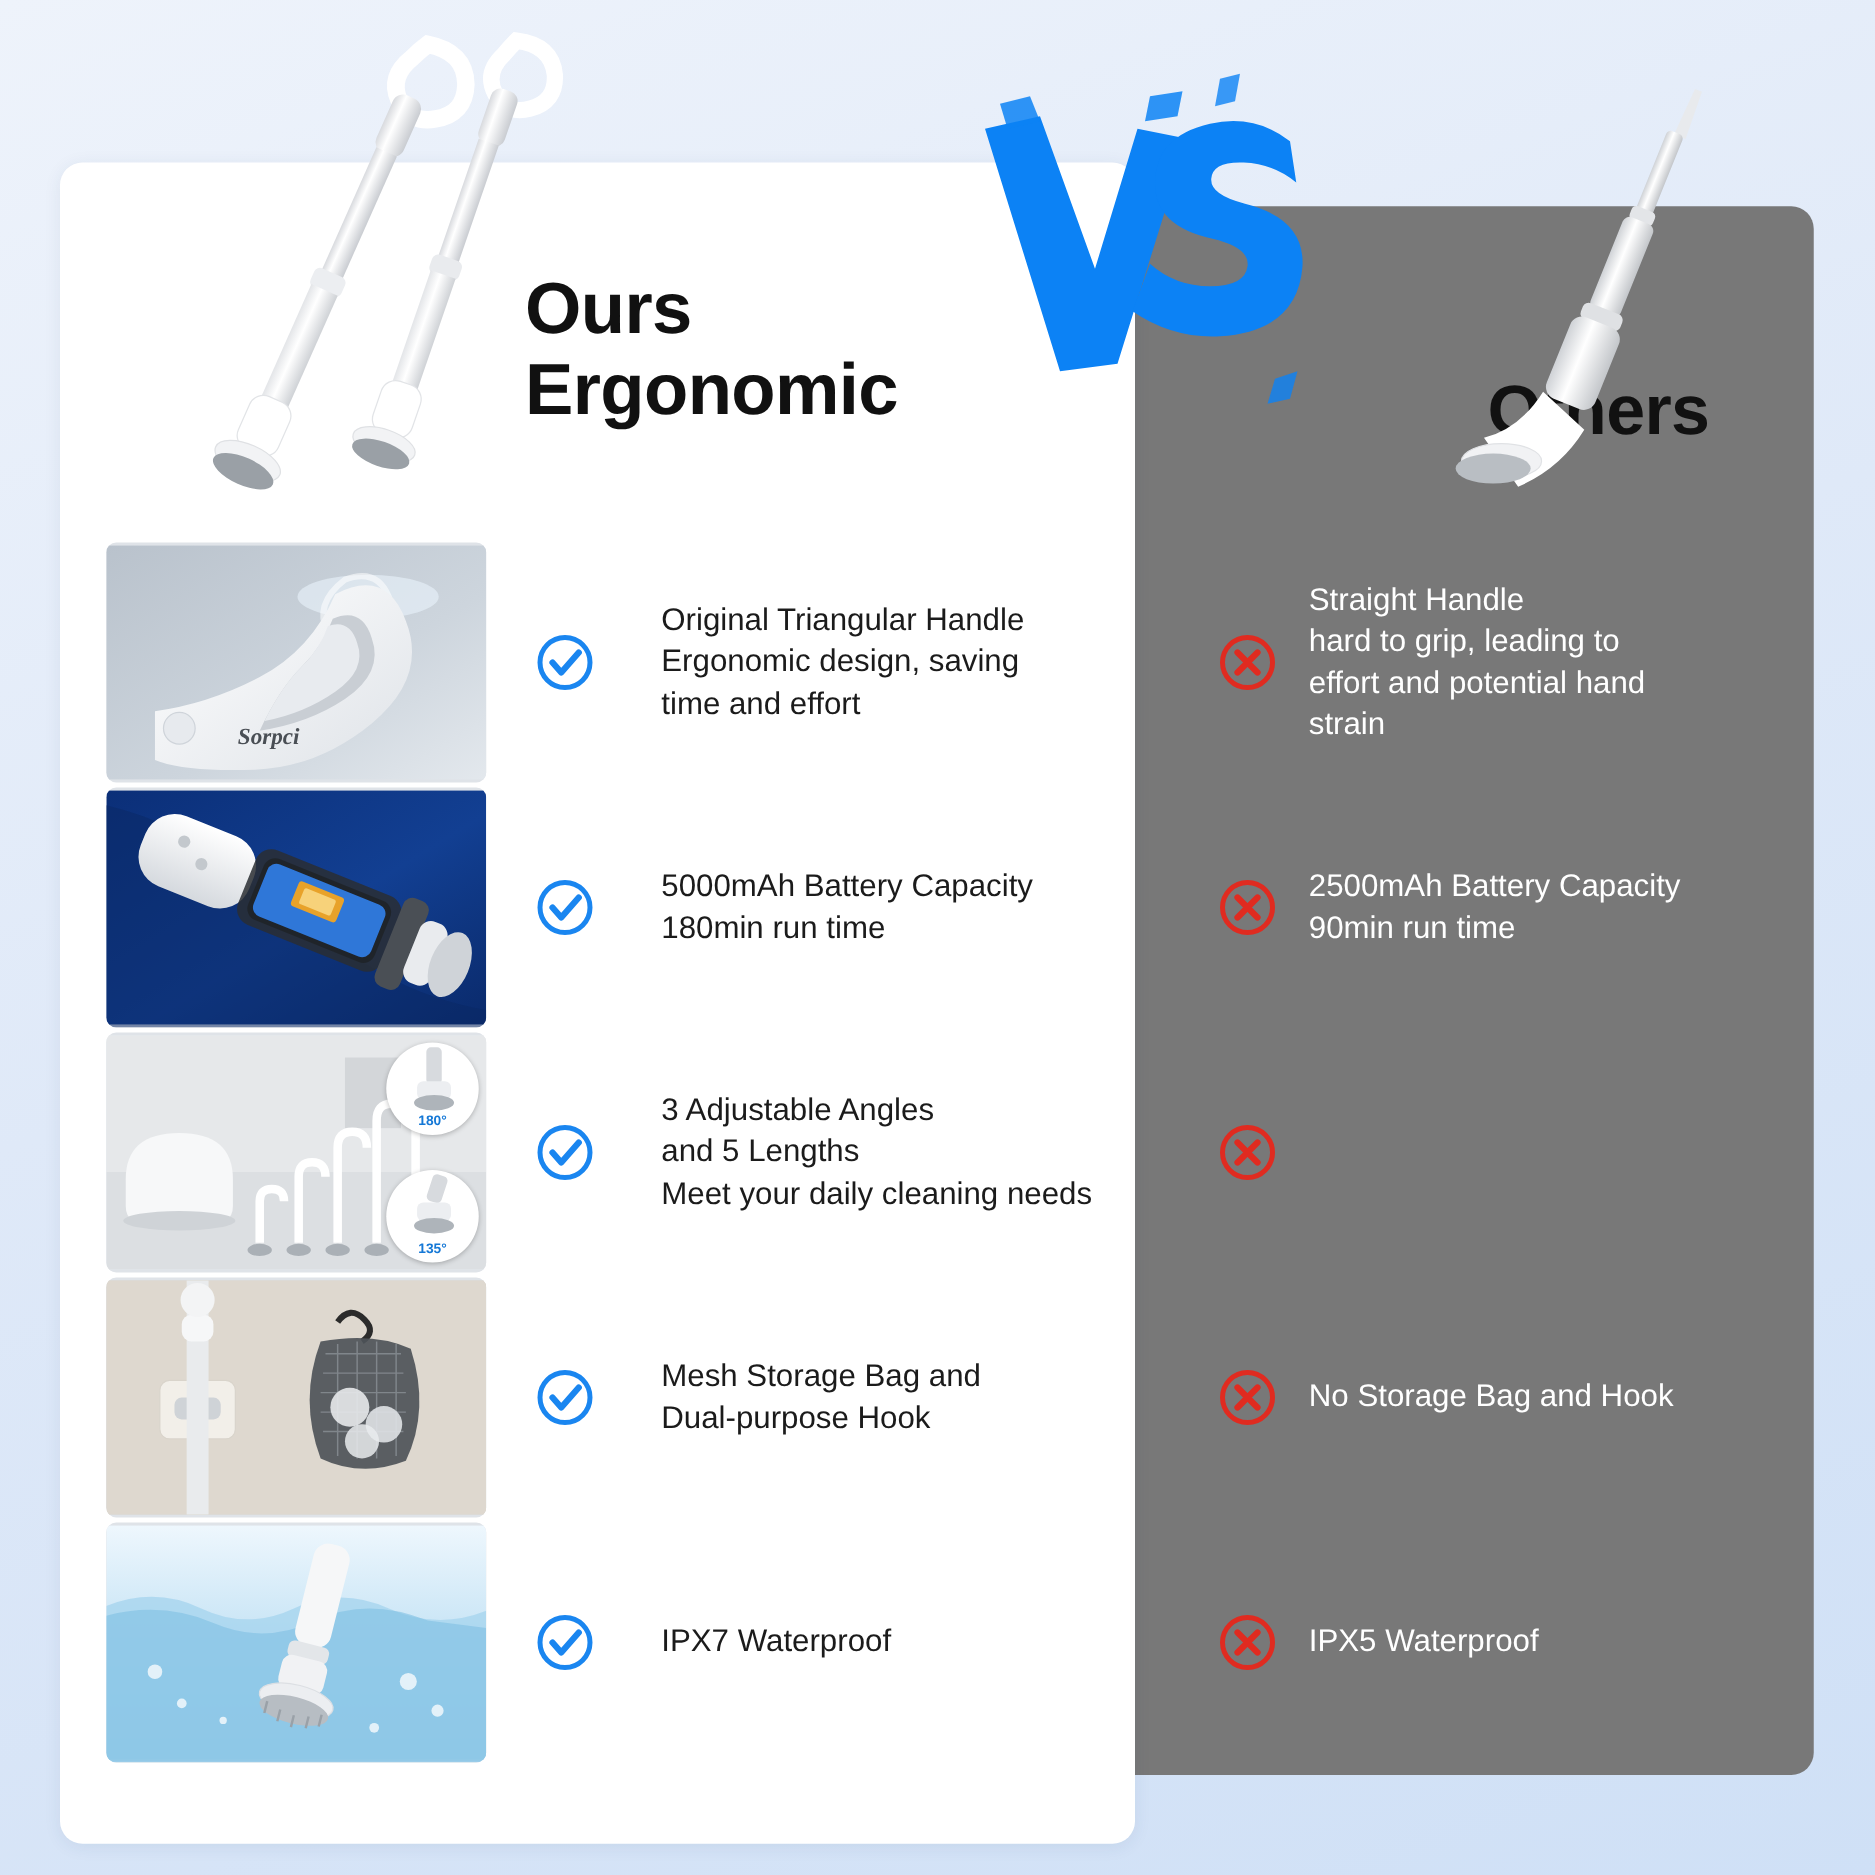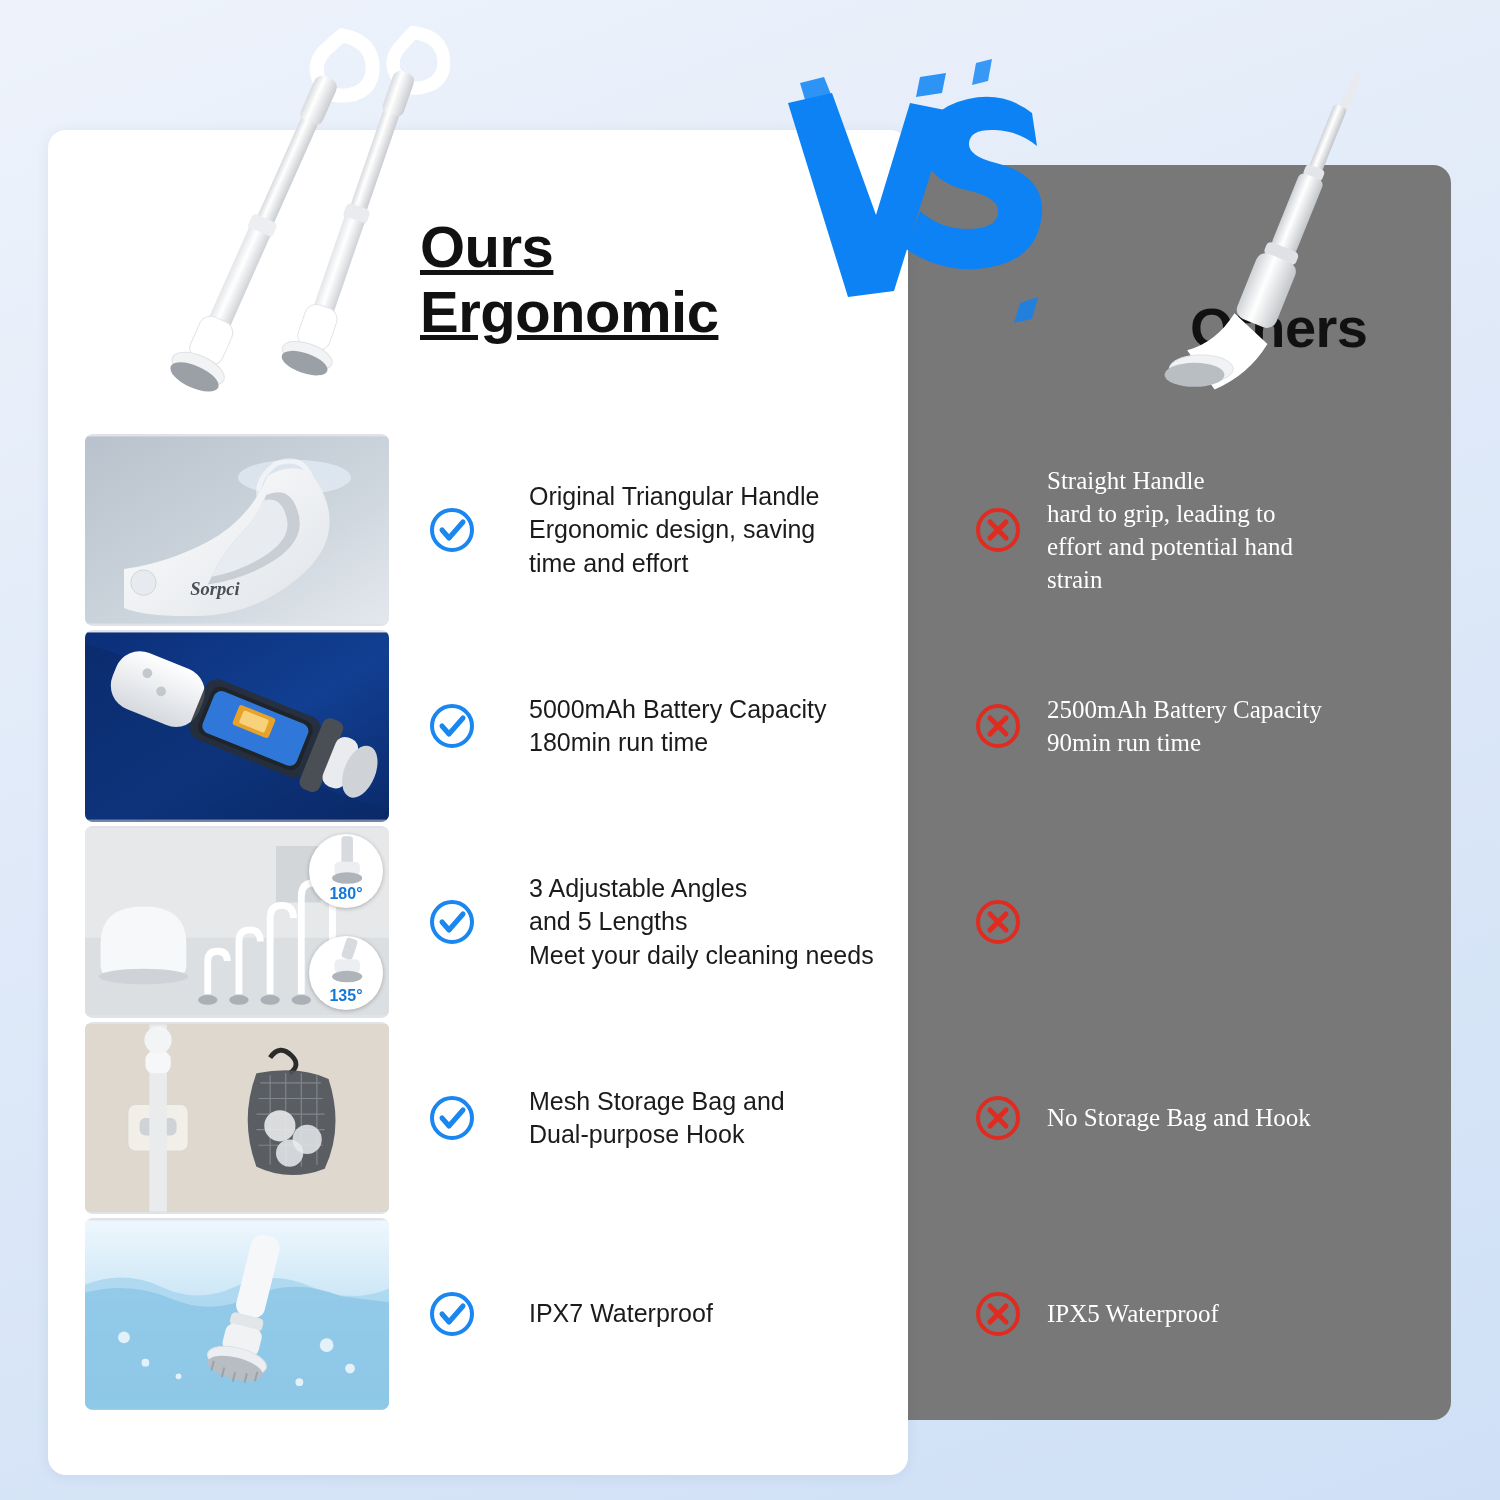--- a/index.html
+++ b/index.html
@@ -43,21 +43,20 @@
     position: absolute;
     left: 420px;
     top: 215px;
     width: 420px;
     z-index: 5;
     font-size: 58px;
     font-weight: bold;
     color: #111;
     line-height: 1.12;
     letter-spacing: -0.5px;
-    text-decoration: underline;
   }
   .others-title {
     position: absolute;
     left: 1190px;
     top: 295px;
     z-index: 5;
     font-size: 56px;
     font-weight: bold;
     color: #111;
     letter-spacing: -0.5px;
@@ -133,21 +132,20 @@
     margin-left: 28px;
   }
 
   
   .others-rows {
     position: absolute;
     left: 975px;
     top: 432px;
     width: 470px;
     z-index: 5;
-    font-family: Liberation Serif, serif;
   }
   .others-row {
     display: flex;
     align-items: center;
     height: 196px;
   }
   .cross-icon {
     flex: 0 0 auto;
     width: 46px;
     height: 46px;
@@ -170,21 +168,21 @@
     background: #ffffff;
     box-shadow: 0 1px 4px rgba(0,0,0,0.25);
     display: flex;
     flex-direction: column;
     align-items: center;
     justify-content: flex-end;
     padding-bottom: 5px;
     box-sizing: border-box;
   }
   .angle-badge .lbl {
-    font-size: 16px;
+    font-size: 11px;
     color: #1578d6;
     font-weight: bold;
   }
   .badge-top { top: 8px; }
   .badge-bottom { bottom: 8px; }
 </style>
 </head>
 <body>
 
 <div class="others-panel"></div>

